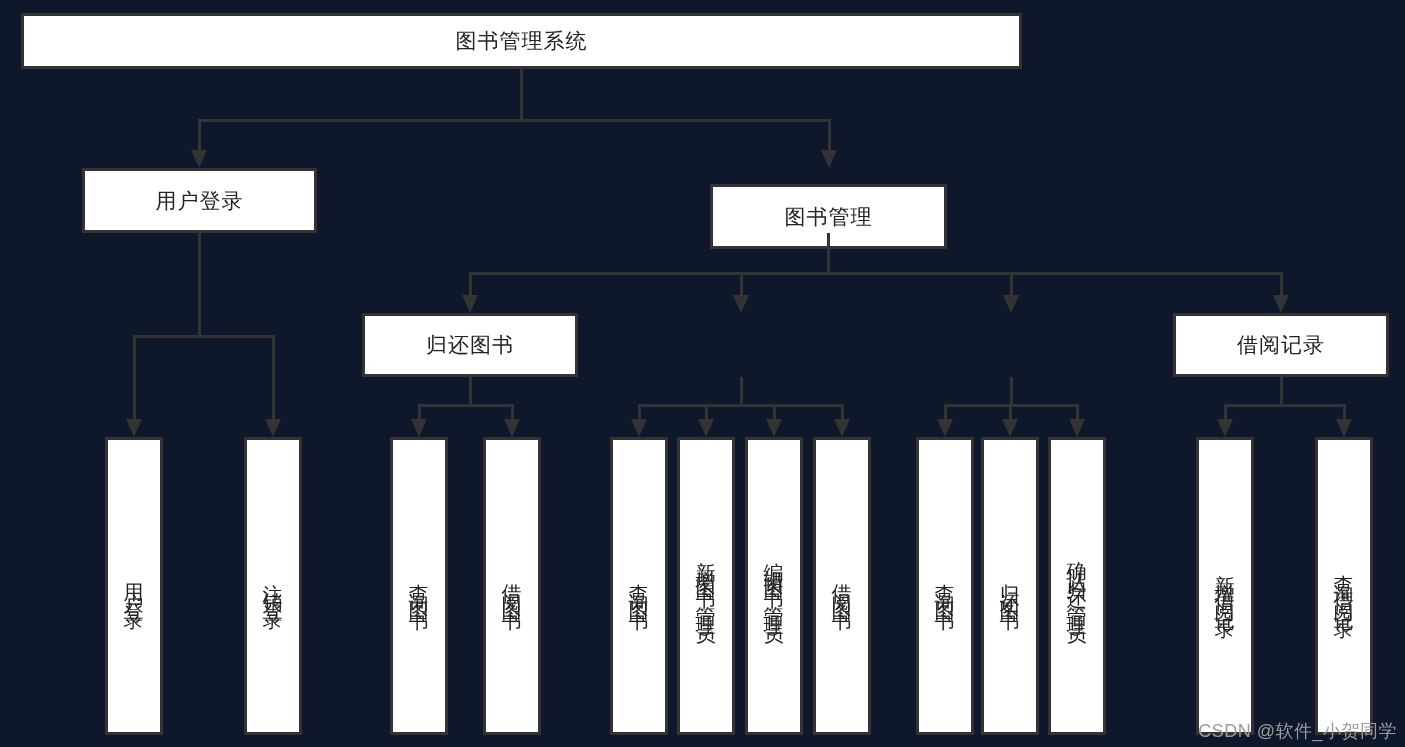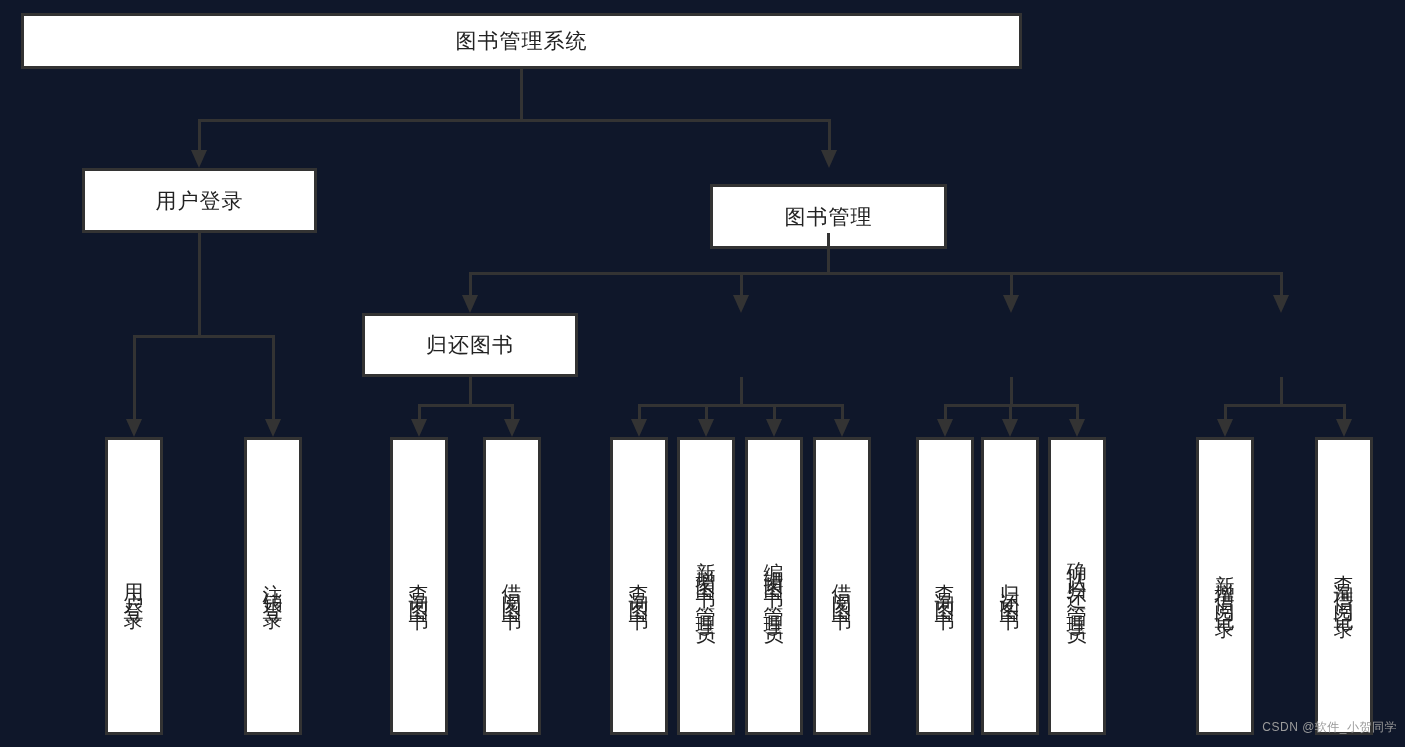--- a/index.html
+++ b/index.html
@@ -35,21 +35,21 @@
   .hl{position:absolute;height:3px;background:#333333;}
   .arrow{
     position:absolute;width:0;height:0;
     border-left:8px solid transparent;
     border-right:8px solid transparent;
     border-top:18px solid #333333;
   }
   .watermark{
     position:absolute;
     right:8px;top:719px;
-    font-size:12px;
+    font-size:18px;
     color:#9b9b9b;
     letter-spacing:0.5px;
   }
 </style>
 </head>
 <body>
 
 <div id="canvas">
 
   <div class="box hbox" style="left:21px;top:13px;width:1001px;height:56px;">
@@ -83,20 +83,23 @@
   <div class="arrow" style="left:462px;top:295px;"></div>
   <div class="vl" style="left:740px;top:272px;height:25px;"></div>
   <div class="arrow" style="left:733px;top:295px;"></div>
   <div class="vl" style="left:1010px;top:272px;height:25px;"></div>
   <div class="arrow" style="left:1003px;top:295px;"></div>
   <div class="vl" style="left:1280px;top:272px;height:25px;"></div>
   <div class="arrow" style="left:1273px;top:295px;"></div>
 
   <div class="box hbox" style="left:362px;top:313px;width:216px;height:64px;">
     <span>归还图书</span>
+  </div>
+  <div class="box hbox" style="left:1173px;top:313px;width:216px;height:64px;">
+    <span>借阅记录</span>
   </div>
 
   <div class="vl" style="left:469px;top:377px;height:30px;"></div>
   <div class="vl" style="left:740px;top:377px;height:30px;"></div>
   <div class="vl" style="left:1010px;top:377px;height:30px;"></div>
   <div class="vl" style="left:1280px;top:377px;height:30px;"></div>
 
   <div class="hl" style="left:418px;top:404px;width:96px;"></div>
   <div class="hl" style="left:638px;top:404px;width:206px;"></div>
   <div class="hl" style="left:944px;top:404px;width:134px;"></div>

